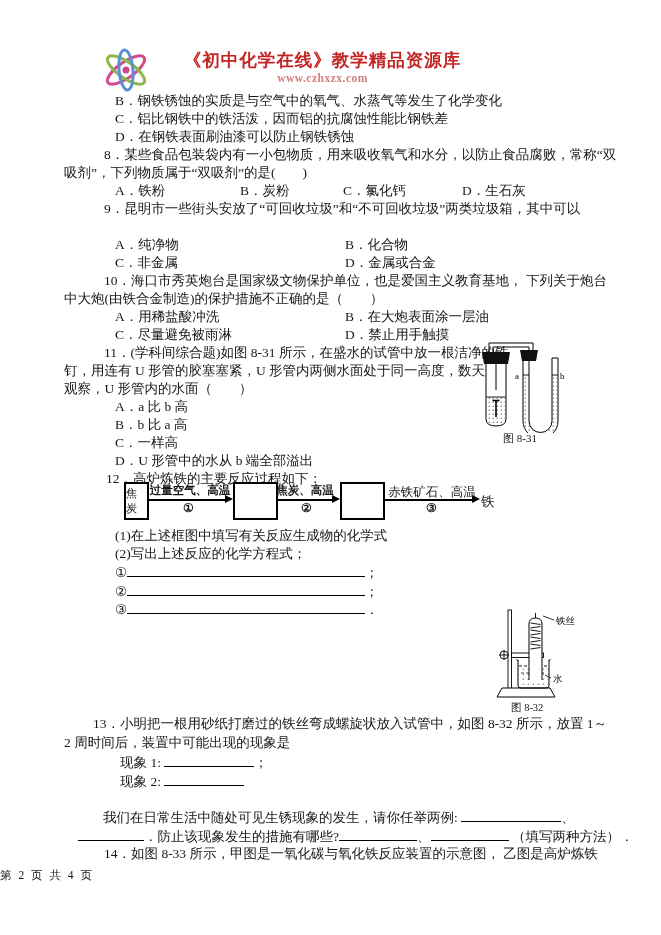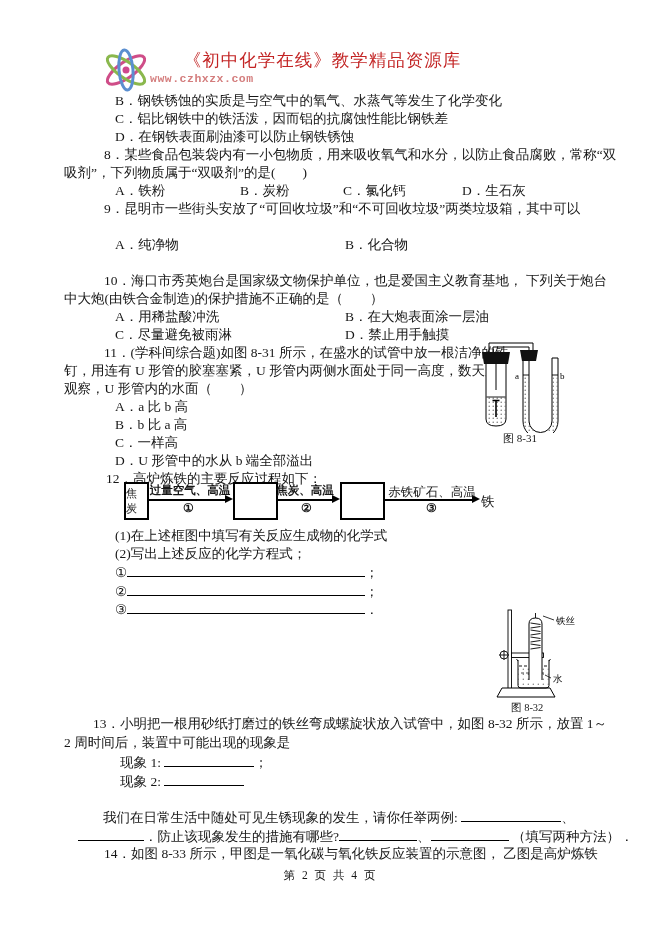--- a/index.html
+++ b/index.html
@@ -2,33 +2,33 @@
 <html><head>
 <meta charset="utf-8">
 <style>
   html,body{margin:0;padding:0;background:#888;}
   .page{position:relative;width:661px;height:935px;background:#ffffff;margin:0 auto;
         font-family:"Liberation Serif","DejaVu Serif",serif;font-size:13.5px;color:#161616;overflow:hidden;}
   .ln{position:absolute;white-space:nowrap;line-height:15px;height:16px;}
   .col{position:absolute;white-space:nowrap;}
   .blank{display:inline-block;border-bottom:1px solid #000;height:12px;}
   .sitetitle{position:absolute;left:150px;top:48px;width:345px;text-align:center;
-             font-weight:normal;font-size:17.5px;letter-spacing:1px;color:#c32525;}
-  .siteurl{position:absolute;left:150px;top:72px;width:345px;text-align:left;
-           font-weight:bold;font-size:11.5px;letter-spacing:.5px;color:#d47d7d;font-family:Liberation Mono, monospace;}
+             font-weight:bold;font-size:17.5px;letter-spacing:1px;color:#c32525;}
+  .siteurl{position:absolute;left:150px;top:72px;width:345px;text-align:center;
+           font-weight:bold;font-size:11.5px;letter-spacing:.5px;color:#d47d7d;}
   .fbox{position:absolute;border:2px solid #000;background:#fff;box-sizing:border-box;
         display:flex;align-items:center;justify-content:center;font-size:11px;}
   .fshaft{position:absolute;height:0;border-top:2px solid #000;}
   .fhead{position:absolute;width:0;height:0;border-left:8px solid #000;
          border-top:4.5px solid transparent;border-bottom:4.5px solid transparent;}
   .flabel{position:absolute;font-weight:bold;font-size:11.5px;text-align:center;white-space:nowrap;}
   .flabel3{position:absolute;font-weight:normal;font-size:12.5px;text-align:center;white-space:nowrap;}
   .fnum{position:absolute;font-weight:bold;font-size:12px;}
   .figcap{position:absolute;font-size:11px;white-space:nowrap;}
-  .footer{position:absolute;top:868px;left:0;width:661px;text-align:center;
+  .footer{position:absolute;top:868px;left:0;width:661px;text-align:left;
           font-size:11.5px;letter-spacing:2px;}
   svg{position:absolute;}
   svg text{font-family:"Liberation Serif","DejaVu Serif",serif;}
 </style>
 </head>
 <body>
 
 <div class="page">
 
   <svg style="left:98px;top:45px" width="56" height="50" viewBox="0 0 56 50">
@@ -53,20 +53,24 @@
     <span class="col" style="left:240px">B．炭粉</span>
     <span class="col" style="left:343px">C．氯化钙</span>
     <span class="col" style="left:462px">D．生石灰</span>
   </div>
 
   <div class="ln" style="top:201px;left:104px">9．昆明市一些街头安放了“可回收垃圾”和“不可回收垃圾”两类垃圾箱，其中可以</div>
   <div class="ln" style="top:237px;left:0;width:575px">
     <span class="col" style="left:115px">A．纯净物</span>
     <span class="col" style="left:345px">B．化合物</span>
   </div>
+  <div class="ln" style="top:255px;left:0;width:661px">
+    <span class="col" style="left:115px">C．非金属</span>
+    <span class="col" style="left:345px">D．金属或合金</span>
+  </div>
 
   <div class="ln" style="top:273px;left:104px">10．海口市秀英炮台是国家级文物保护单位，也是爱国主义教育基地， 下列关于炮台</div>
   <div class="ln" style="top:291px;left:64px">中大炮(由铁合金制造)的保护措施不正确的是（　　）</div>
   <div class="ln" style="top:309px;left:0;width:661px">
     <span class="col" style="left:115px">A．用稀盐酸冲洗</span>
     <span class="col" style="left:345px">B．在大炮表面涂一层油</span>
   </div>
   <div class="ln" style="top:327px;left:0;width:653px">
     <span class="col" style="left:115px">C．尽量避免被雨淋</span>
     <span class="col" style="left:345px">D．禁止用手触摸</span>

